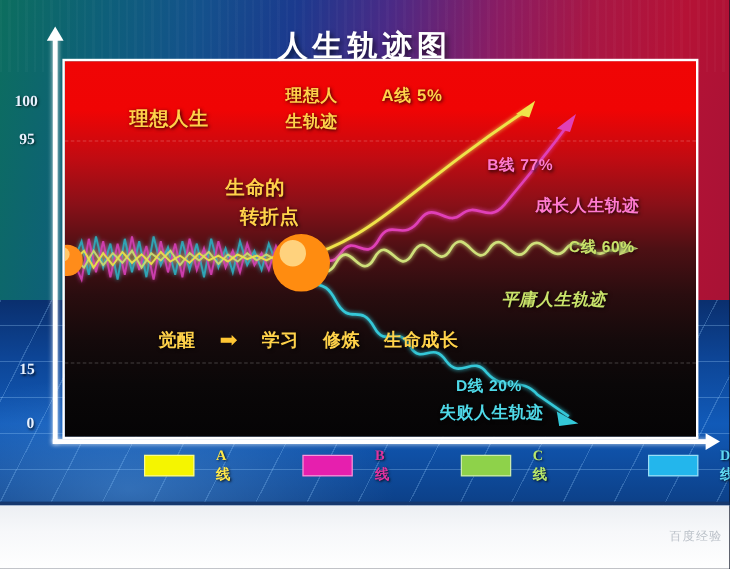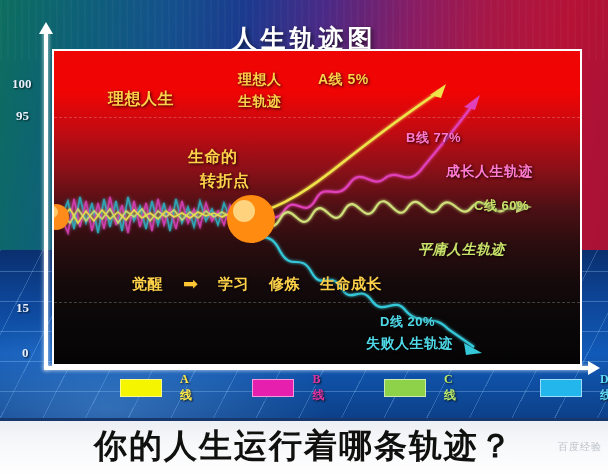--- a/index.html
+++ b/index.html
@@ -204,16 +204,15 @@
       <span class="swatch" style="background:#8ed24a;"></span>
       <span class="legend-txt" style="color:#b9e86a;">C线</span>
     </div>
     <div class="legend-item" style="margin-left:68px;">
       <span class="swatch" style="background:#23b6ec;"></span>
       <span class="legend-txt" style="color:#5fd8f2;">D线</span>
     </div>
   </div>
 
   <div class="caption-band"></div>
-  <div class="caption-text">你的人生运行着哪条轨迹？</div>
   <div class="caption-wm">百度经验</div>
 
 </div>
 
 </body></html>

